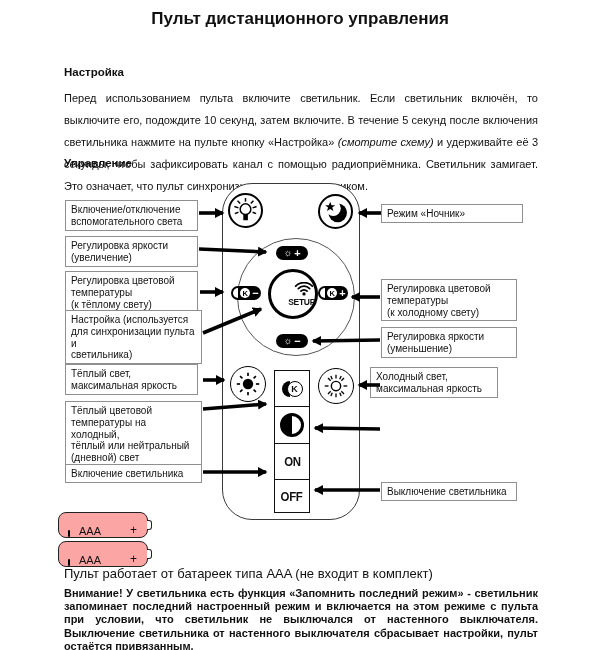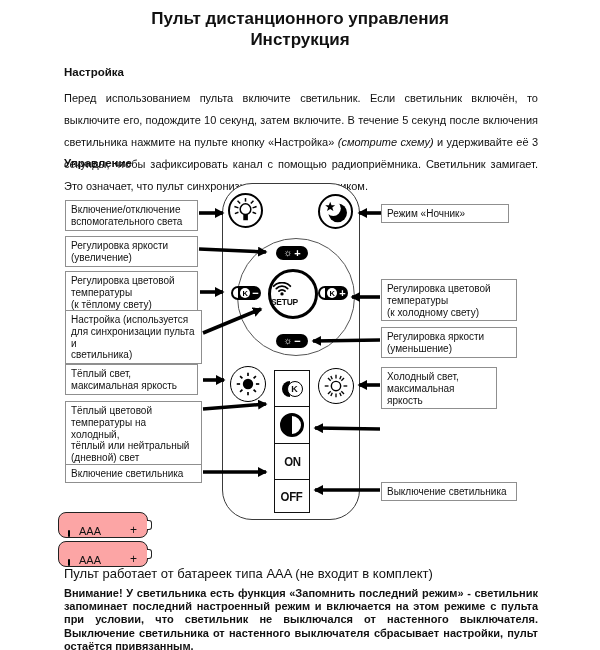--- a/index.html
+++ b/index.html
@@ -24,21 +24,21 @@
   
   .remote { left:222px; top:183px; width:138px; height:337px; border:1.6px solid #3a3a3a; border-radius:30px; background:#fff; }
   .cbtn { position:absolute; border-radius:50%; border:2px solid #000; background:#fff; display:flex; align-items:center; justify-content:center; }
   .dpad { position:absolute; left:14px; top:54px; width:118px; height:118px; border:1.3px solid #555; border-radius:50%; }
   .pill { position:absolute; background:#000; color:#fff; border-radius:7px; display:flex; align-items:center; justify-content:center; gap:2px; }
   .pill .sun { font-size:10px; line-height:10px; }
   .pill .sign { font-size:11px; font-weight:bold; line-height:10px; }
   .cres-w { width:5px; height:10px; background:#fff; border-radius:5px 0 0 5px; }
   .kdisc { width:10px; height:10px; border-radius:50%; background:#fff; color:#000; font-size:7.5px; font-weight:bold; display:flex; align-items:center; justify-content:center; }
   .setup { position:absolute; left:45px; top:85px; width:50px; height:50px; border:3.6px solid #000; border-radius:50%; background:#fff;
-           display:flex; flex-direction:column; align-items:flex-start; justify-content:center; }
+           display:flex; flex-direction:column; align-items:flex-end; justify-content:center; }
   .setup .lbl { font-size:8.5px; font-weight:bold; letter-spacing:-0.3px; margin-top:1px; }
   .col { position:absolute; left:51px; top:186px; width:36px; }
   .cell { width:36px; border:1.6px solid #111; background:#fff; display:flex; align-items:center; justify-content:center; margin-top:-1.6px; }
   .cell:first-child { margin-top:0; }
   .onoff { font-size:13px; font-weight:bold; transform:scaleX(0.88); letter-spacing:-0.3px; }
   .cres-b { width:8px; height:16px; background:#000; border-radius:8px 0 0 8px; }
   .kring { width:16px; height:16px; border:1.6px solid #000; border-radius:50%; background:#fff; font-size:9px; font-weight:bold;
            display:flex; align-items:center; justify-content:center; margin-left:-3px; }
   .halfc { width:24px; height:24px; border:3px solid #000; border-radius:50%; background:linear-gradient(90deg,#000 50%,#fff 50%); }
 
@@ -52,21 +52,20 @@
   .note { left:64px; top:566px; font-size:13px; }
   svg.arrows { position:absolute; left:0; top:0; pointer-events:none; }
 </style>
 </head>
 <body>
 
 <div class="page">
 
   <div class="abs title">
     <div>Пульт дистанционного управления</div>
-    <div>Инструкция</div>
   </div>
 
   <div class="abs h2" style="top:66px;">Настройка</div>
 
   <div class="abs para" style="top:87px;"><span>Перед использованием пульта включите светильник. Если светильник включён, то выключите его, подождите 10 секунд, затем включите. В течение 5 секунд после включения светильника нажмите на пульте кнопку «Настройка» </span><i>(смотрите схему)</i><span> и удерживайте её 3 секунды, чтобы зафиксировать канал с помощью радиоприёмника. Светильник замигает. Это означает, что пульт синхронизирован со светильником.</span></div>
 
   <div class="abs h2" style="top:157px;">Управление</div>
 
   <div class="abs remote">
 
@@ -194,27 +193,27 @@
 для синхронизации пульта и
 светильника)</div>
   <div class="callout" style="left:65px;top:364px;width:133px;">Тёплый свет,
 максимальная яркость</div>
   <div class="callout" style="left:65px;top:401px;width:137px;">Тёплый цветовой
 температуры на холодный,
 тёплый или нейтральный
 (дневной) свет</div>
   <div class="callout" style="left:65px;top:464px;width:137px;">Включение светильника</div>
 
-  <div class="callout" style="left:381px;top:204px;width:128px;">Режим «Ночник»</div>
+  <div class="callout" style="left:381px;top:204px;width:142px;">Режим «Ночник»</div>
   <div class="callout" style="left:381px;top:279px;width:136px;">Регулировка цветовой
 температуры
 (к холодному свету)</div>
   <div class="callout" style="left:381px;top:327px;width:136px;">Регулировка яркости
 (уменьшение)</div>
-  <div class="callout" style="left:381px;top:367px;width:116px;">Холодный свет,
+  <div class="callout" style="left:370px;top:367px;width:128px;">Холодный свет,
 максимальная яркость</div>
   <div class="callout" style="left:381px;top:482px;width:136px;">Выключение светильника</div>
 
   <div class="batt" style="top:512px;">
     <span class="tick"></span>
     <span>AAA</span>
     <span class="plus">+</span>
     <span class="nub"></span>
   </div>
   <div class="batt" style="top:541px;">

